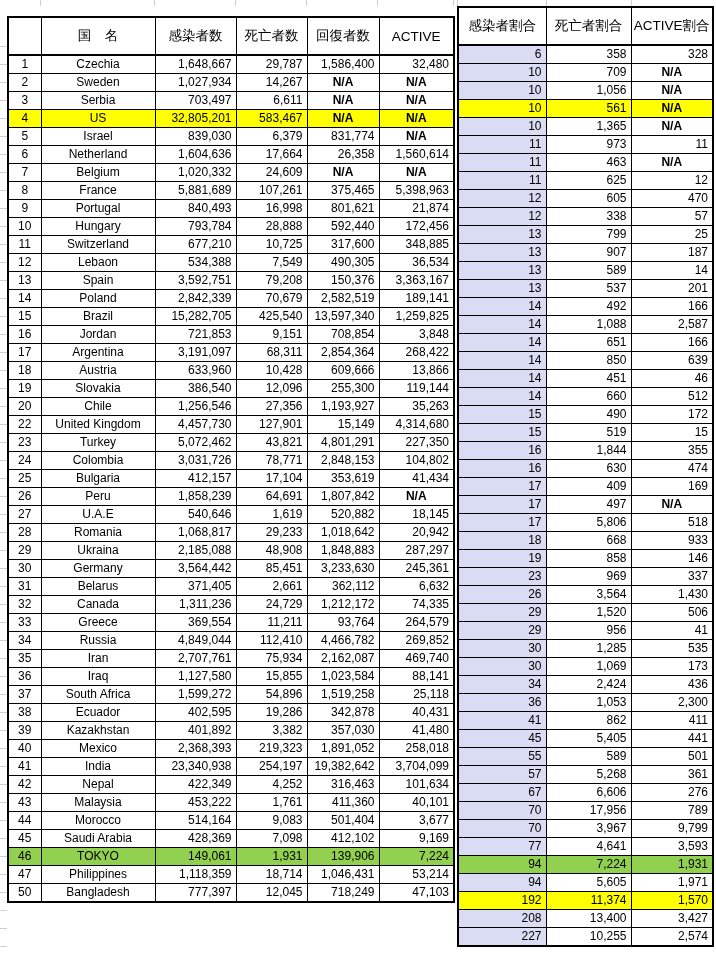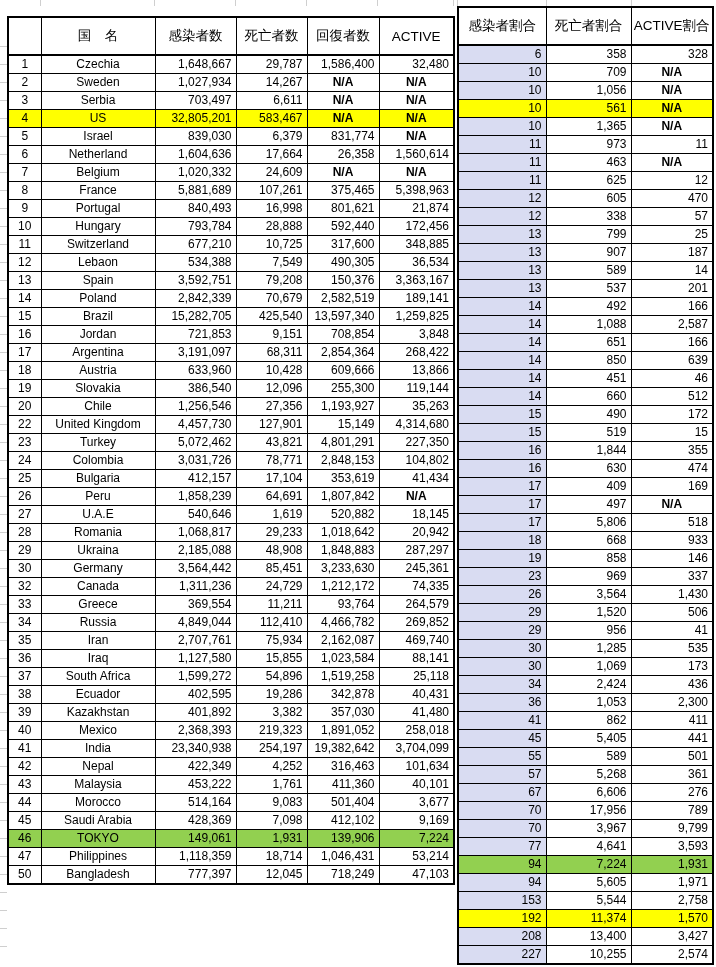--- a/index.html
+++ b/index.html
@@ -343,20 +343,28 @@
       </tr>
       <tr class="">
         <td class="ctr">30</td>
         <td class="ctr country">Germany</td>
         <td class="num">3,564,442</td>
         <td class="num">85,451</td>
         <td class="num">3,233,630</td>
         <td class="num">245,361</td>
       </tr>
       <tr class="">
+        <td class="ctr">31</td>
+        <td class="ctr country">Belarus</td>
+        <td class="num">371,405</td>
+        <td class="num">2,661</td>
+        <td class="num">362,112</td>
+        <td class="num">6,632</td>
+      </tr>
+      <tr class="">
         <td class="ctr">32</td>
         <td class="ctr country">Canada</td>
         <td class="num">1,311,236</td>
         <td class="num">24,729</td>
         <td class="num">1,212,172</td>
         <td class="num">74,335</td>
       </tr>
       <tr class="">
         <td class="ctr">33</td>
         <td class="ctr country">Greece</td>
@@ -730,25 +738,20 @@
       <tr class="hl-green bold-name">
         <td class="num ratio">94</td>
         <td class="num">7,224</td>
         <td class="num">1,931</td>
       </tr>
       <tr class="">
         <td class="num ratio">94</td>
         <td class="num">5,605</td>
         <td class="num">1,971</td>
       </tr>
-      <tr class="">
-        <td class="num ratio">153</td>
-        <td class="num">5,544</td>
-        <td class="num">2,758</td>
-      </tr>
       <tr class="hl-yellow bold-name">
         <td class="num ratio">192</td>
         <td class="num">11,374</td>
         <td class="num">1,570</td>
       </tr>
       <tr class="">
         <td class="num ratio">208</td>
         <td class="num">13,400</td>
         <td class="num">3,427</td>
       </tr>

